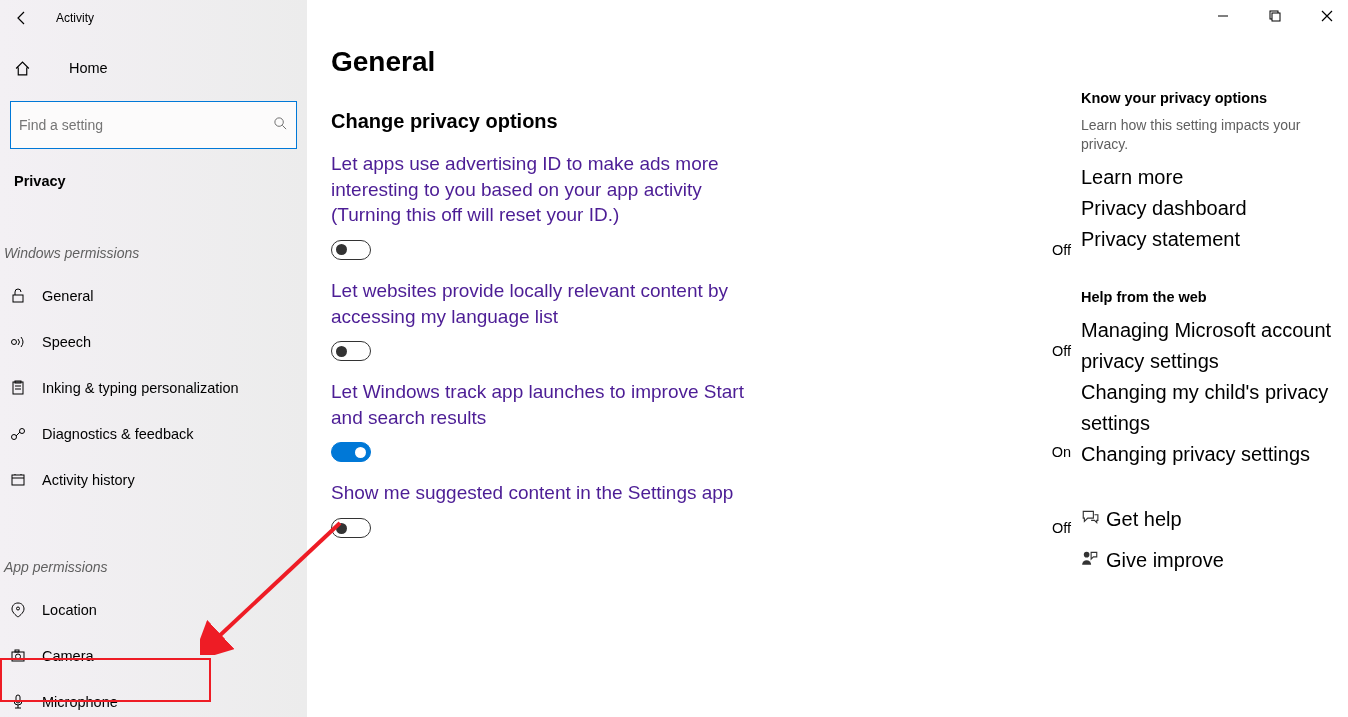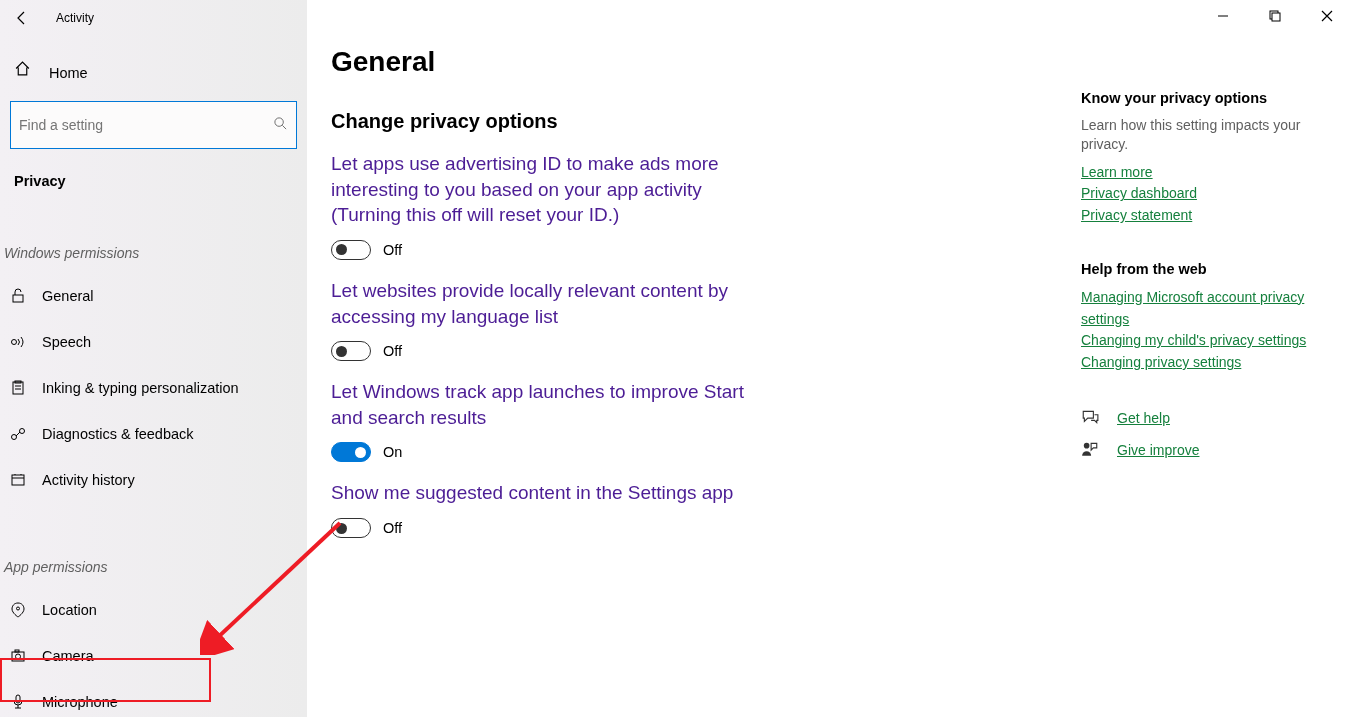--- a/index.html
+++ b/index.html
@@ -2,50 +2,50 @@
 <html><head>
 <meta charset="utf-8">
 <style>
 * { margin: 0; padding: 0; box-sizing: border-box; font-family: "Segoe UI", Arial, sans-serif; }
 body { width: 1348px; height: 717px; background: #fff; display: flex; overflow: hidden; position: relative; }
 
 .sidebar { width: 307px; height: 100%; background: linear-gradient(to right, #f3f0f4, #ececec); position: relative; }
 .top-bar { display: flex; align-items: center; height: 36px; padding-left: 12px; }
 .back-arrow { width: 20px; height: 20px; display: flex; align-items: center; justify-content: center; cursor: pointer; }
 .title { font-size: 12px; margin-left: 24px; color: #000; }
-.home-row { display: flex; align-items: flex-end; padding: 10px 0 10px 14px; margin-top: 14px; cursor: pointer; }
+.home-row { display: flex; align-items: flex-start; padding: 10px 0 10px 14px; margin-top: 14px; cursor: pointer; gap: 20px; }
 .home-row .lbl { margin-left: 18px; font-size: 14.5px; color: #000; }
 .search-wrap { margin: 10px 10px 0 10px; }
 .search-box { width: 100%; height: 48px; border: 1px solid #0078d7; background: #fcfbfb; display: flex; align-items: center; padding: 0 8px; }
 .search-box input { flex: 1; border: none; outline: none; background: transparent; font-size: 14px; color: #666; }
 .section-title { font-size: 14.5px; font-weight: 600; color: #000; padding: 24px 0 0 14px; }
 .group-title { font-size: 14px; color: #5f5f5f; padding: 56px 0 12px 4px; font-style: italic; }
 .nav-item { display: flex; align-items: center; height: 46px; padding-left: 8px; cursor: pointer; }
 .nav-item .lbl { margin-left: 14px; font-size: 14.5px; color: #000; }
 .nav-item .ico { width: 20px; display: flex; justify-content: center; }
 
 .main { flex: 1; padding: 46px 0 0 24px; display: flex; }
 .content { width: 740px; }
 .page-title { font-size: 28px; font-weight: 600; color: #000; }
 .subhead { font-size: 20px; font-weight: 700; margin-top: 32px; }
 .setting { margin-top: 18px; }
 .setting-desc { font-size: 19px; color: #4c1d95; max-width: 440px; line-height: 1.35; }
-.toggle-row { display: flex; align-items: center; margin-top: 12px; }
+.toggle-row { display: flex; align-items: center; margin-top: 12px; justify-content: space-between; }
 .toggle { width: 40px; height: 20px; border-radius: 10px; border: 1px solid #333; position: relative; cursor: pointer; }
 .toggle .knob { width: 11px; height: 11px; border-radius: 50%; background: #333; position: absolute; top: 3.5px; left: 4px; }
 .toggle.on { background: #0078d7; border-color: #0078d7; }
 .toggle.on .knob { background: #fff; left: auto; right: 4px; }
 .toggle-label { font-size: 14.5px; margin-left: 12px; }
 
 .right-col { width: 260px; margin-left: 10px; padding-top: 44px; }
 .right-col h3 { font-size: 14.5px; font-weight: 600; margin-bottom: 10px; }
 .right-col .desc { font-size: 14px; color: #5f5f5f; margin-bottom: 8px; line-height: 1.35; }
-.link { font-size: 14px; color: #15803d; cursor: pointer; display: block; line-height: 1.55; text-decoration: underline; }
+.link { font-size: 20px; color: #000000; cursor: pointer; display: block; line-height: 1.55; }
 .right-col .block { margin-bottom: 34px; }
-.action-row { display: flex; align-items: center; gap: 18px; margin-top: 10px; }
+.action-row { display: flex; align-items: center; gap: 7px; margin-top: 10px; }
 
 .win-controls { position: absolute; right: 6px; top: 4px; display: flex; gap: 22px; }
 .win-btn { width: 30px; height: 24px; display: flex; align-items: center; justify-content: center; cursor: pointer; }
 
 .highlight-box { position: absolute; border: 2px solid #ee1c25; }
 .arrow-svg { position: absolute; pointer-events: none; }
 </style>
 </head>
 <body>
 

